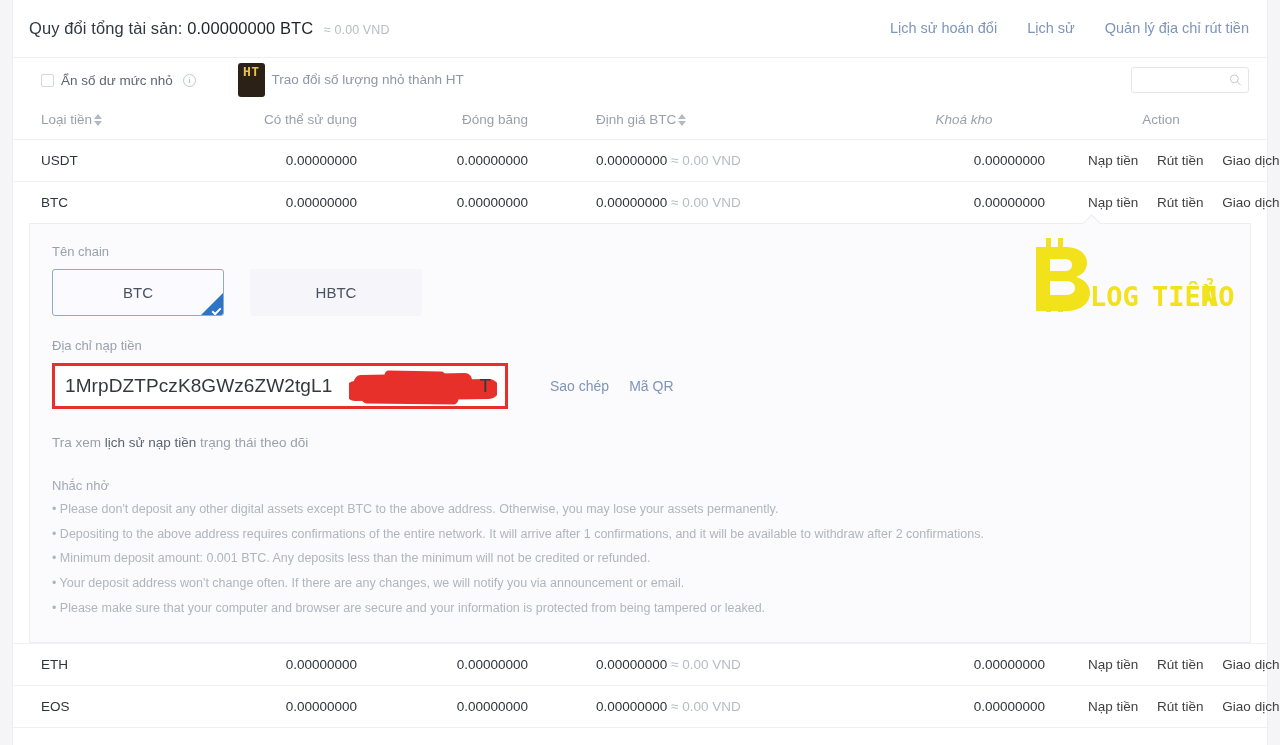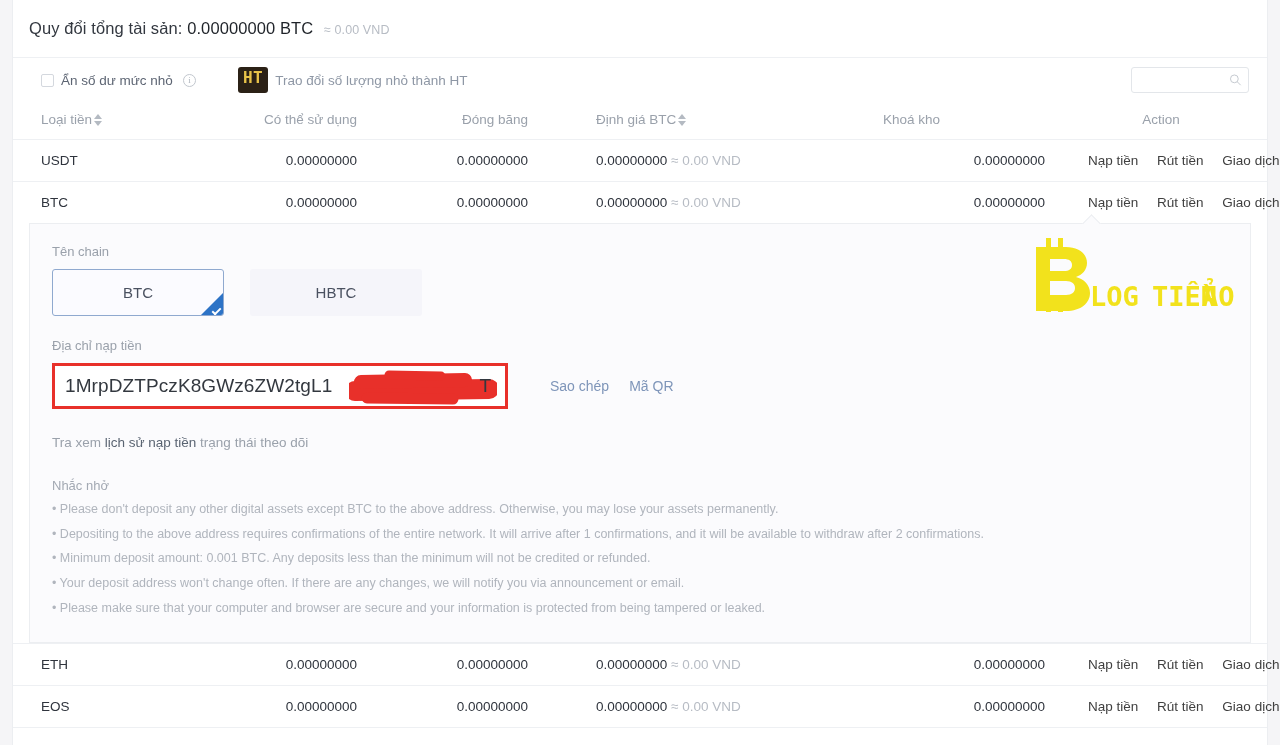--- a/index.html
+++ b/index.html
@@ -61,22 +61,22 @@
   }
   .chk-label { font-size: 13.5px; color: #5d6573; white-space: nowrap; }
   .info-i {
     width: 13px; height: 13px; border: 1px solid #c2c7ce; border-radius: 50%;
     display: inline-flex; align-items: center; justify-content: center;
     font-size: 9px; color: #aeb4bd; margin-left: 3px; line-height: 1;
     font-family: "Liberation Serif", serif;
   }
   .ht-group { display: flex; align-items: center; gap: 7px; margin-left: 42px; }
   .ht-badge {
-    background: #2b2116; color: #e8c349; font-size: 16px; font-weight: bold;
-    padding: 2px 5px 6px 5px; border-radius: 3px; letter-spacing: .5px;
+    background: #2b2116; color: #e8c349; font-size: 13px; font-weight: bold;
+    padding: 2px 5px 18px 5px; border-radius: 3px; letter-spacing: .5px;
     line-height: 1.1; font-family: "DejaVu Sans Mono", monospace; text-align: right;
   }
   .ht-text { font-size: 13.5px; color: #8e97a5; white-space: nowrap; }
   .searchbox {
     margin-left: auto; position: relative;
     width: 118px; height: 26px;
     border: 1px solid #e3e6ea; border-radius: 3px; background: #fff;
   }
   .searchbox input {
     width: 100%; height: 100%; border: 0; outline: none; background: transparent;
@@ -99,21 +99,21 @@
 
   .tbl thead th {
     font-weight: normal; font-size: 13.5px; color: #9aa1ab;
     padding: 10px 0 12px 0; border-bottom: 1px solid #eef0f3;
     white-space: nowrap;
   }
   .th-coin   { text-align: left;  padding-left: 28px !important; }
   .th-avail  { text-align: right; padding-right: 36px !important; }
   .th-frozen { text-align: right; padding-right: 40px !important; }
   .th-btc    { text-align: left;  padding-left: 28px !important; }
-  .th-lock   { text-align: left; padding-right: 28px !important; }
+  .th-lock   { text-align: center; padding-right: 28px !important; font-style: italic; }
   .th-act    { padding-right: 18px !important; }
 
   .sorter {
     display: inline-block; position: relative; width: 9px; height: 12px;
     vertical-align: -2px; margin-left: 2px;
   }
   .sorter i {
     position: absolute; left: 0; width: 0; height: 0;
     border-left: 4.5px solid transparent; border-right: 4.5px solid transparent;
   }
@@ -217,20 +217,25 @@
 <body>
 
 <div class="page">
   <div class="card">
 
     <div class="topbar">
       <div class="total-label">
         <span>Quy đổi tổng tài sản:</span>
         <span class="amt">0.00000000 BTC</span>
         <span class="total-approx">≈ 0.00 VND</span>
+      </div>
+      <div class="top-links">
+        <span class="top-link">Lịch sử hoán đổi</span>
+        <span class="top-link">Lịch sử</span>
+        <span class="top-link">Quản lý địa chỉ rút tiền</span>
       </div>
     </div>
 
     <div class="filterbar">
       <span class="chk-wrap">
         <span class="chk"></span>
         <span class="chk-label">Ẩn số dư mức nhỏ</span>
         <span class="info-i">i</span>
       </span>
       <span class="ht-group">

